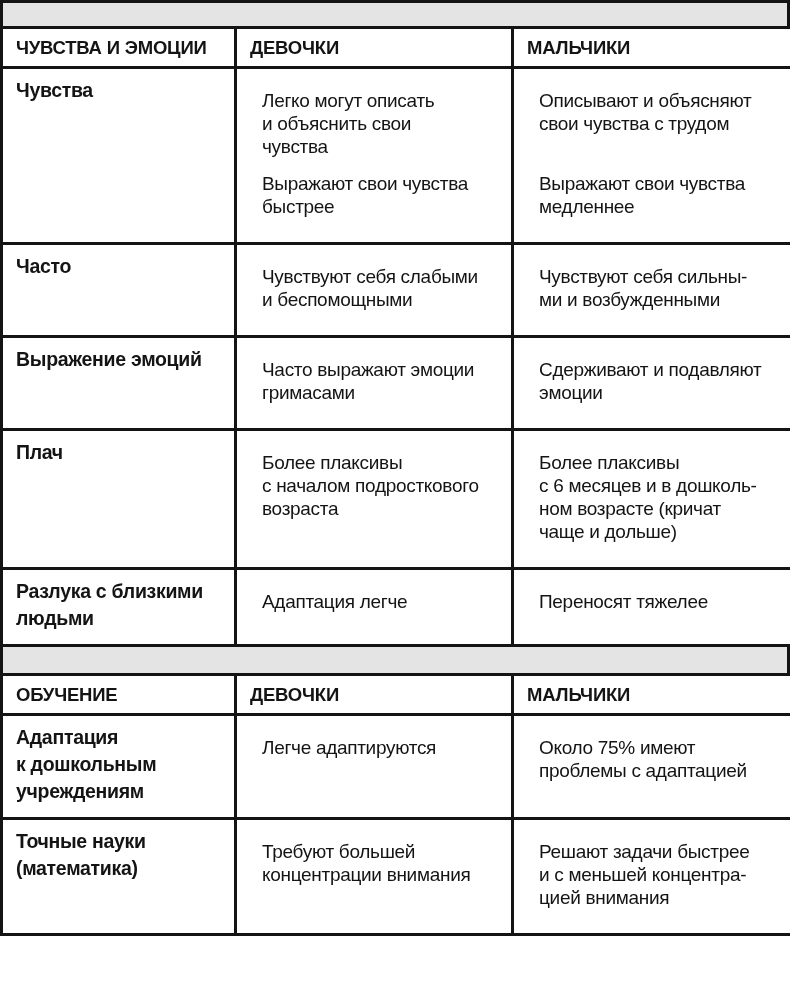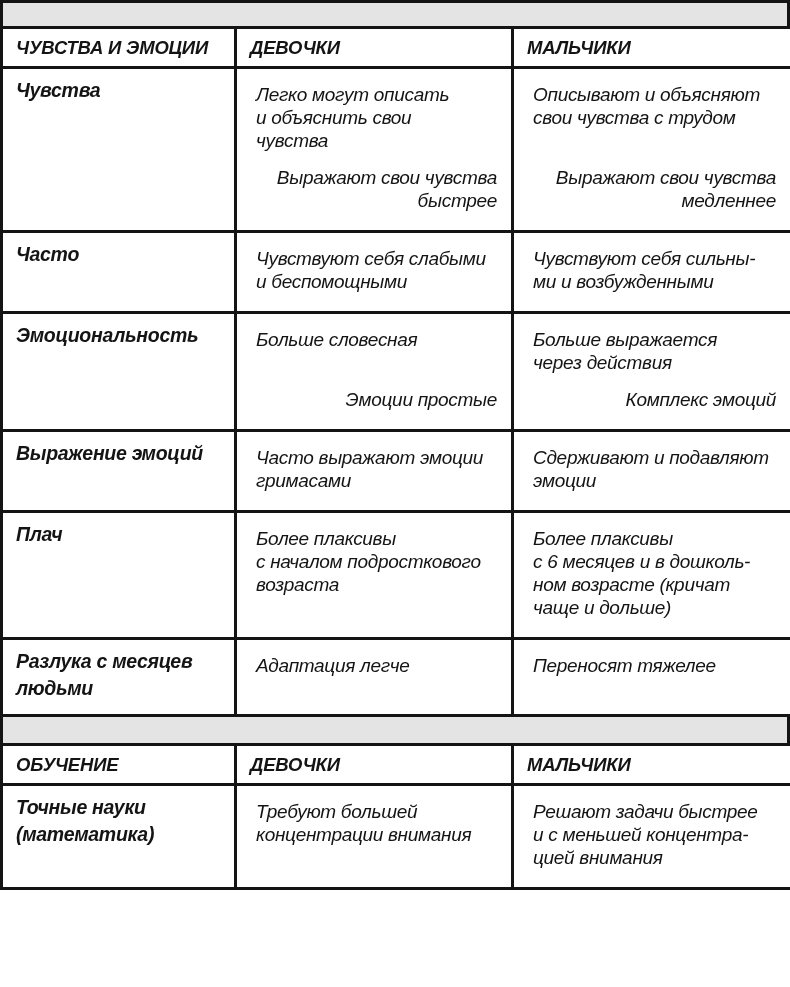--- a/index.html
+++ b/index.html
@@ -30,21 +30,20 @@
     table-layout: fixed;
   }
   table.t col.c1 { width: 234px; }
   table.t col.c2 { width: 277px; }
   table.t col.c3 { width: 279px; }
   table.t th, table.t td {
     border: 3px solid #141414;
     vertical-align: top;
     text-align: left;
     padding: 8px 8px 12px 13px;
-    font-style: italic;
   }
   table.t th {
     height: 40px;
     vertical-align: middle;
     font-size: 18.5px;
     font-weight: bold;
     letter-spacing: -0.2px;
     padding-top: 4px;
     padding-bottom: 4px;
     white-space: pre-line;
@@ -55,24 +54,24 @@
     letter-spacing: -0.3px;
     line-height: 27px;
     white-space: pre-line;
   }
   td.cell {
     font-size: 19px;
     letter-spacing: -0.3px;
     line-height: 23px;
   }
   td.cell p {
-    margin: 6px;
+    margin: 12px;
     white-space: pre-line;
   }
-  td.cell p + p { margin-top: 14px; text-align: right; }
+  td.cell p + p { margin-top: 14px; }
   td.cell p.drop { margin-top: 37px; }
 </style>
 </head>
 <body>
 
 <div class="page">
 
   <div class="cap first"></div>
 
   <table class="t">
@@ -109,32 +108,20 @@
         <td class="lbl">Часто</td>
         <td class="cell">
           <p>Чувствуют себя слабыми
 и беспомощными</p>
         </td>
         <td class="cell">
           <p>Чувствуют себя сильны-
 ми и возбужденными</p>
         </td>
       </tr>
-      <tr style="height:116px">
-        <td class="lbl">Эмоциональность</td>
-        <td class="cell">
-          <p>Больше словесная</p>
-          <p class="drop">Эмоции простые</p>
-        </td>
-        <td class="cell">
-          <p>Больше выражается
-через действия</p>
-          <p>Комплекс эмоций</p>
-        </td>
-      </tr>
       <tr style="height:66px">
         <td class="lbl">Выражение эмоций</td>
         <td class="cell">
           <p>Часто выражают эмоции
 гримасами</p>
         </td>
         <td class="cell">
           <p>Сдерживают и подавляют
 эмоции</p>
         </td>
@@ -147,21 +134,21 @@
 возраста</p>
         </td>
         <td class="cell">
           <p>Более плаксивы
 с 6 месяцев и в дошколь-
 ном возрасте (кричат
 чаще и дольше)</p>
         </td>
       </tr>
       <tr style="height:64px">
-        <td class="lbl">Разлука с месяцев
+        <td class="lbl">Разлука с близкими
 людьми</td>
         <td class="cell">
           <p>Адаптация легче</p>
         </td>
         <td class="cell">
           <p>Переносят тяжелее</p>
         </td>
       </tr>
     </tbody>
   </table>
@@ -175,20 +162,32 @@
         <col class="c3">
       </colgroup>
     <thead>
       <tr>
         <th>ОБУЧЕНИЕ</th>
         <th>ДЕВОЧКИ</th>
         <th>МАЛЬЧИКИ</th>
       </tr>
     </thead>
     <tbody>
+      <tr style="height:92px">
+        <td class="lbl">Адаптация
+к дошкольным
+учреждениям</td>
+        <td class="cell">
+          <p>Легче адаптируются</p>
+        </td>
+        <td class="cell">
+          <p>Около 75% имеют
+проблемы с адаптацией</p>
+        </td>
+      </tr>
       <tr style="height:84px">
         <td class="lbl">Точные науки
 (математика)</td>
         <td class="cell">
           <p>Требуют большей
 концентрации внимания</p>
         </td>
         <td class="cell">
           <p>Решают задачи быстрее
 и с меньшей концентра-

